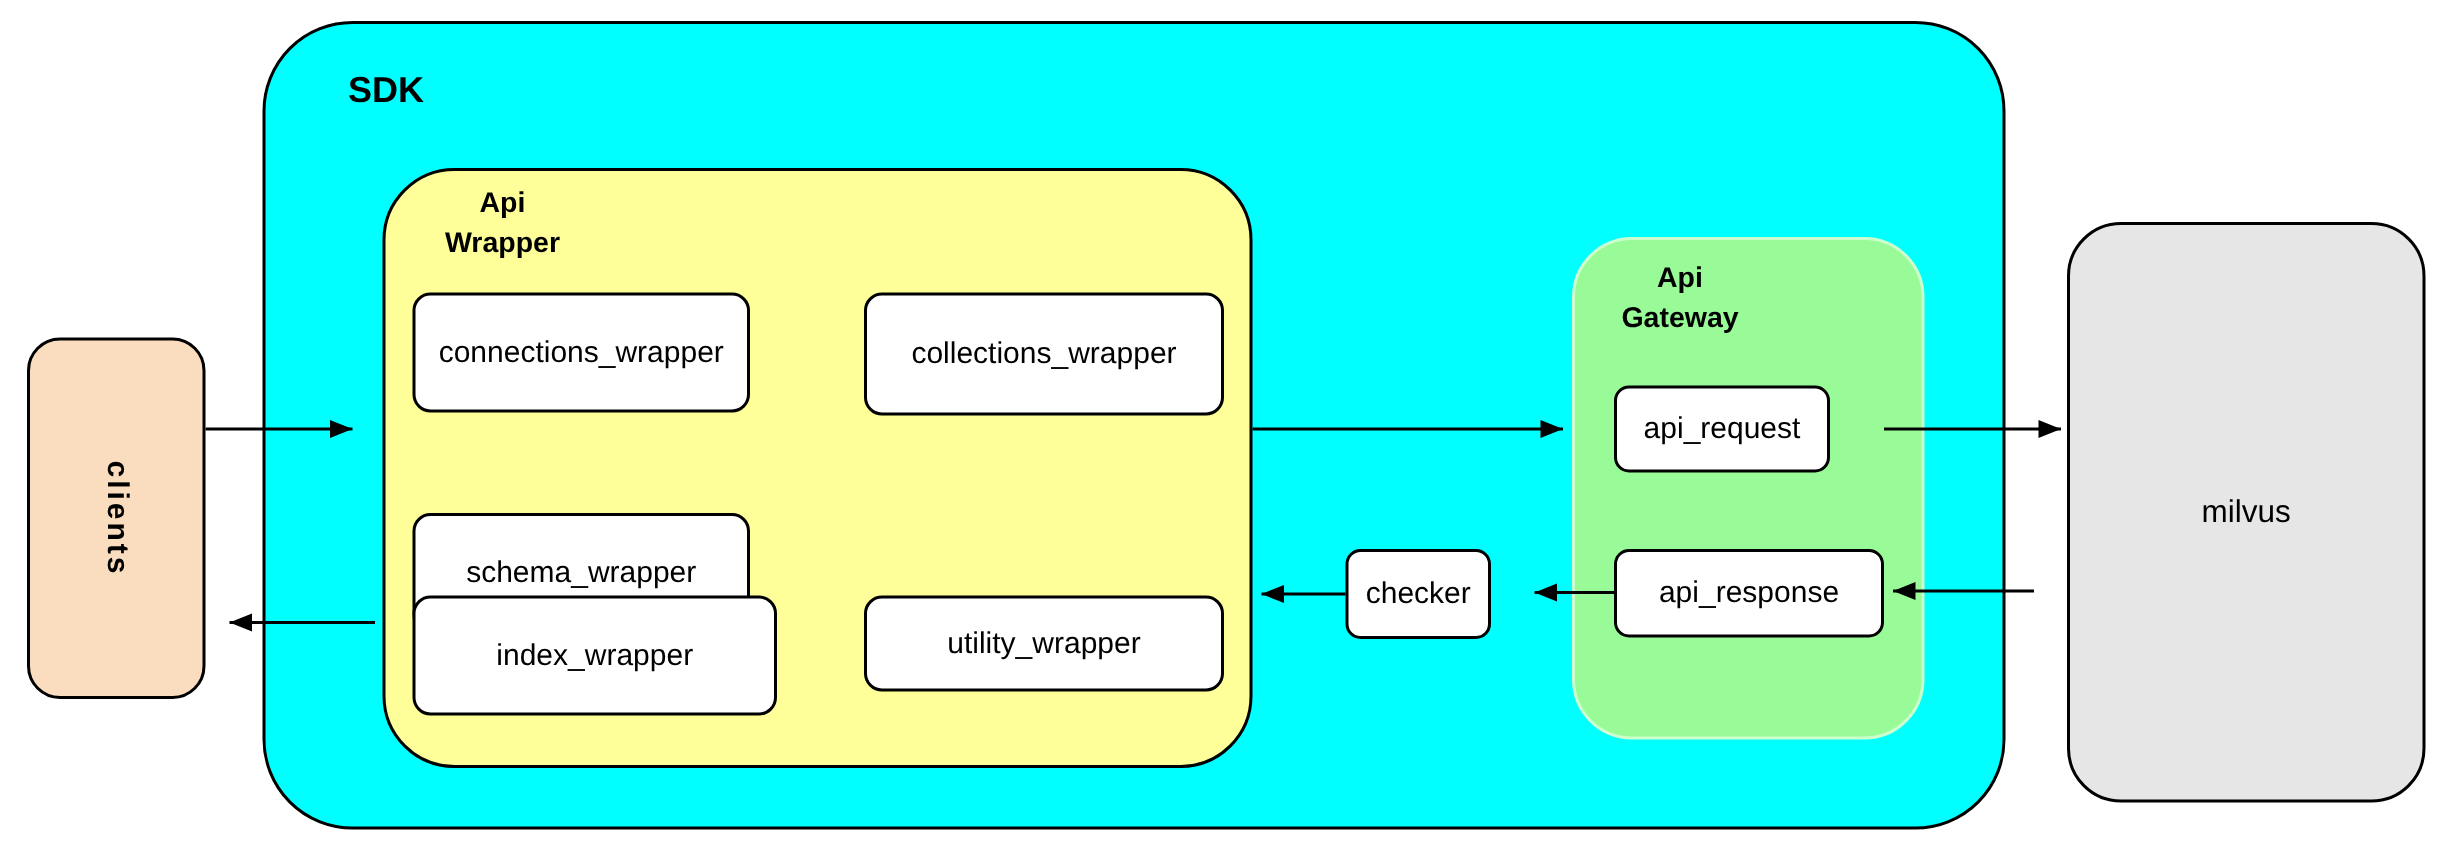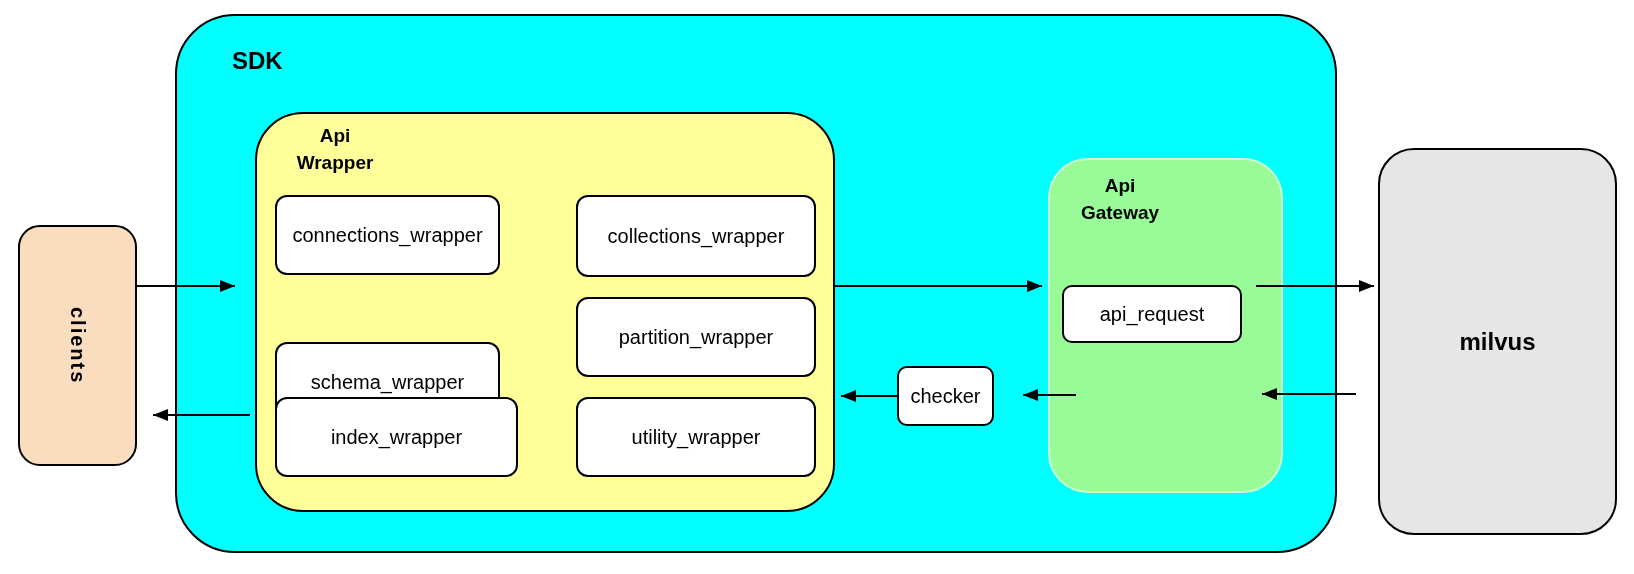--- a/index.html
+++ b/index.html
@@ -51,21 +51,21 @@
     line-height:27px;
     font-size:19px;
   }
   #sdk-label{left:55px;top:31px;font-size:24px;line-height:28px;}
   #api-wrapper-label{left:18px;top:8px;width:120px;text-align:center;}
   #api-gateway-label{left:0;top:12px;width:140px;text-align:center;}
   #clients-label{
     writing-mode:vertical-rl;
     font-weight:bold;font-size:20px;letter-spacing:2px;
   }
-  #milvus-label{font-weight:bold;font-size:24px;}
+  #milvus-label{font-weight:normal;font-size:21px;}
   .node{
     position:absolute;
     box-sizing:border-box;
     background:var(--node-fill,#fff);
     border:2px solid var(--stroke,#000);
     border-radius:12px;
     display:flex;align-items:center;justify-content:center;
     font-size:20px;
     text-align:center;
   }
@@ -83,32 +83,32 @@
   <div id="sdk-box" class="container">
     <div id="sdk-label" class="big-label">SDK</div>
 
     <div id="api-wrapper-box" class="container" style="left:78px;top:96px;">
       <div id="api-wrapper-label" class="big-label">Api
 Wrapper</div>
 
       <div class="node" style="left:18px;top:81px;width:225px;height:80px;">connections_wrapper</div>
       <div class="node" style="left:319px;top:81px;width:240px;height:82px;">collections_wrapper</div>
       <div class="node" style="left:18px;top:183px;width:225px;height:80px;margin-top:45px;">schema_wrapper</div>
-      <div class="node" style="left:319px;top:183px;width:240px;height:80px;">partition_wrapper</div>
       <div class="node" style="left:18px;top:283px;width:243px;height:80px;">index_wrapper</div>
-      <div class="node" style="left:319px;top:283px;width:240px;height:80px;">utility_wrapper</div>
+      <div class="node" style="left:319px;top:283px;width:240px;height:64px;">utility_wrapper</div>
     </div>
 
     <div class="node" style="left:720px;top:350px;width:97px;height:60px;border-radius:10px;">checker</div>
 
     <div id="api-gateway-box" class="container" style="left:871px;top:142px;">
       <div id="api-gateway-label" class="big-label">Api
 Gateway</div>
 
-      <div class="node" style="left:12px;top:97px;width:180px;height:58px;border-radius:10px;margin-top:28px;">api_request</div>
+      <div class="node" style="left:26px;top:97px;width:144px;height:58px;border-radius:10px;">api_request</div>
+      <div class="node" style="left:26px;top:206px;width:180px;height:59px;border-radius:10px;">api_response</div>
     </div>
   </div>
 
   <div id="clients-box" class="container">
     <div id="clients-label">clients</div>
   </div>
 
   <div id="milvus-box" class="container">
     <div id="milvus-label">milvus</div>
   </div>

